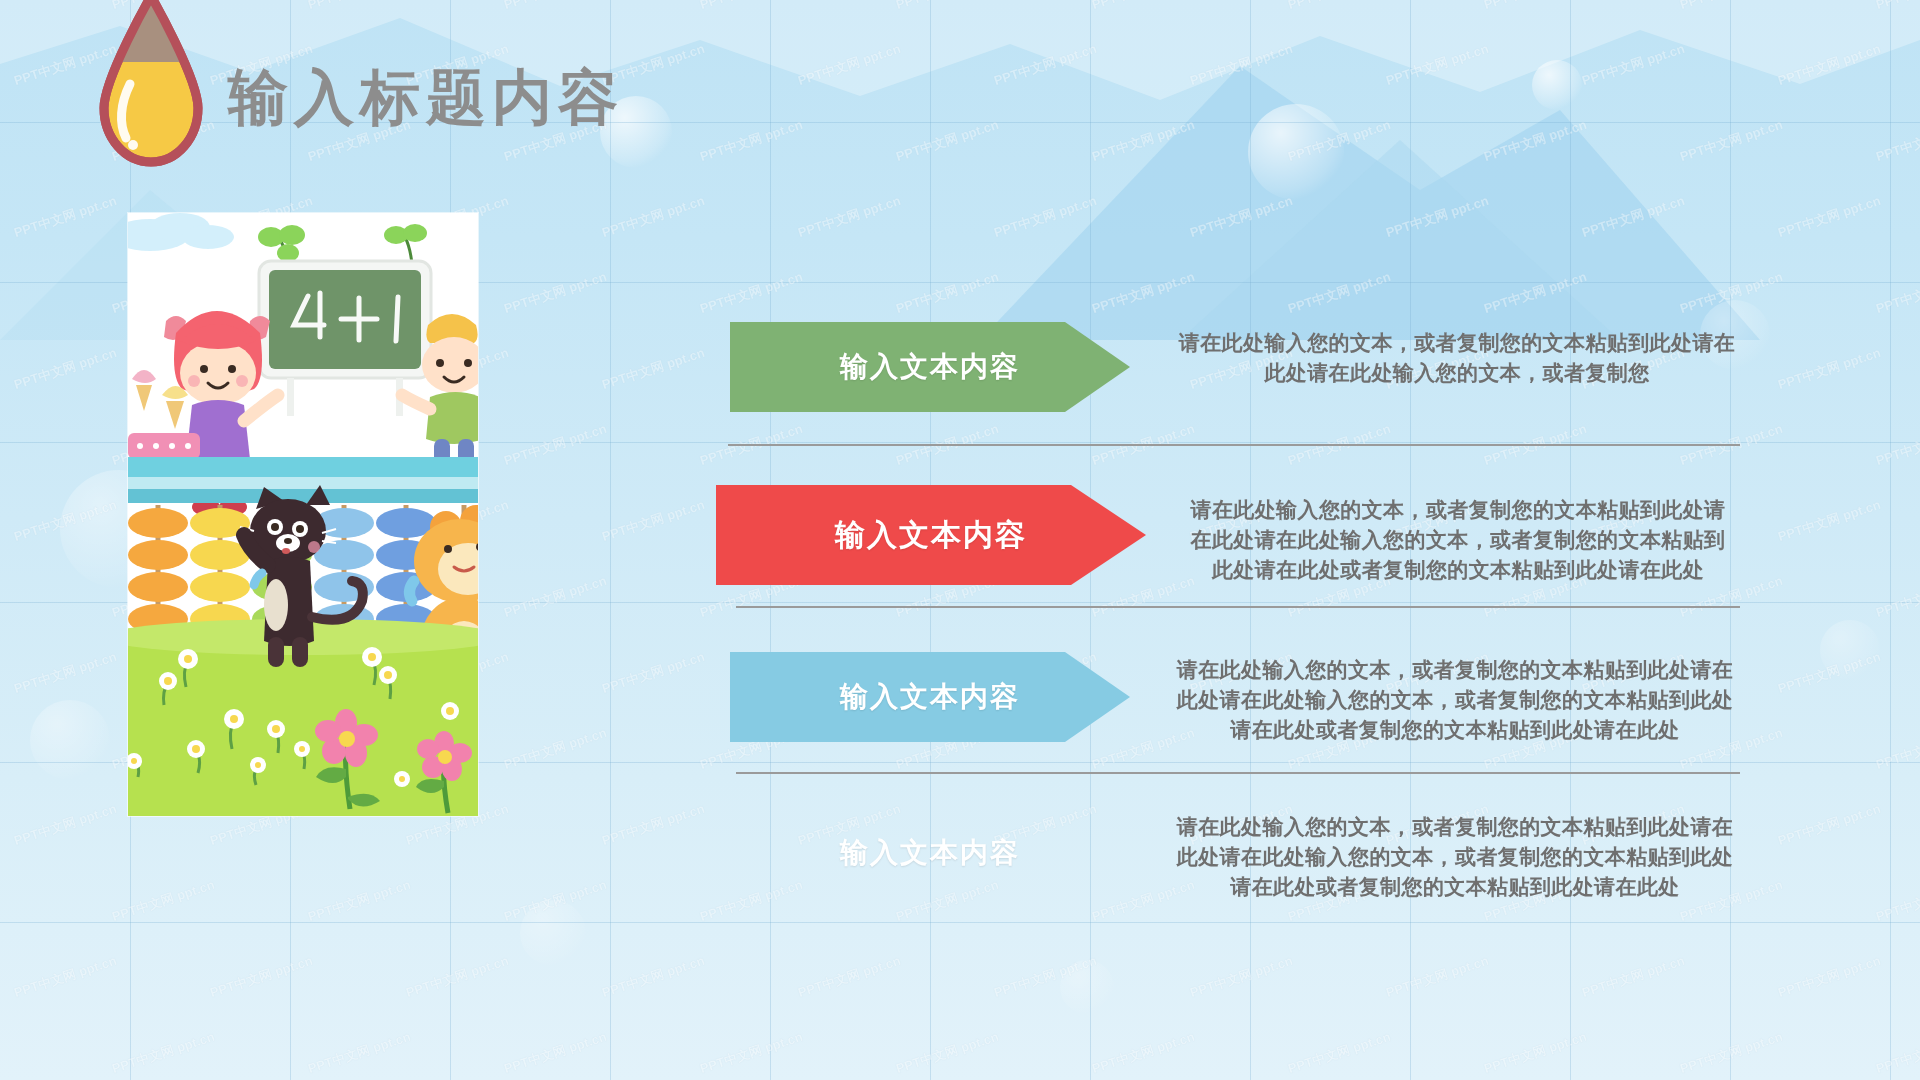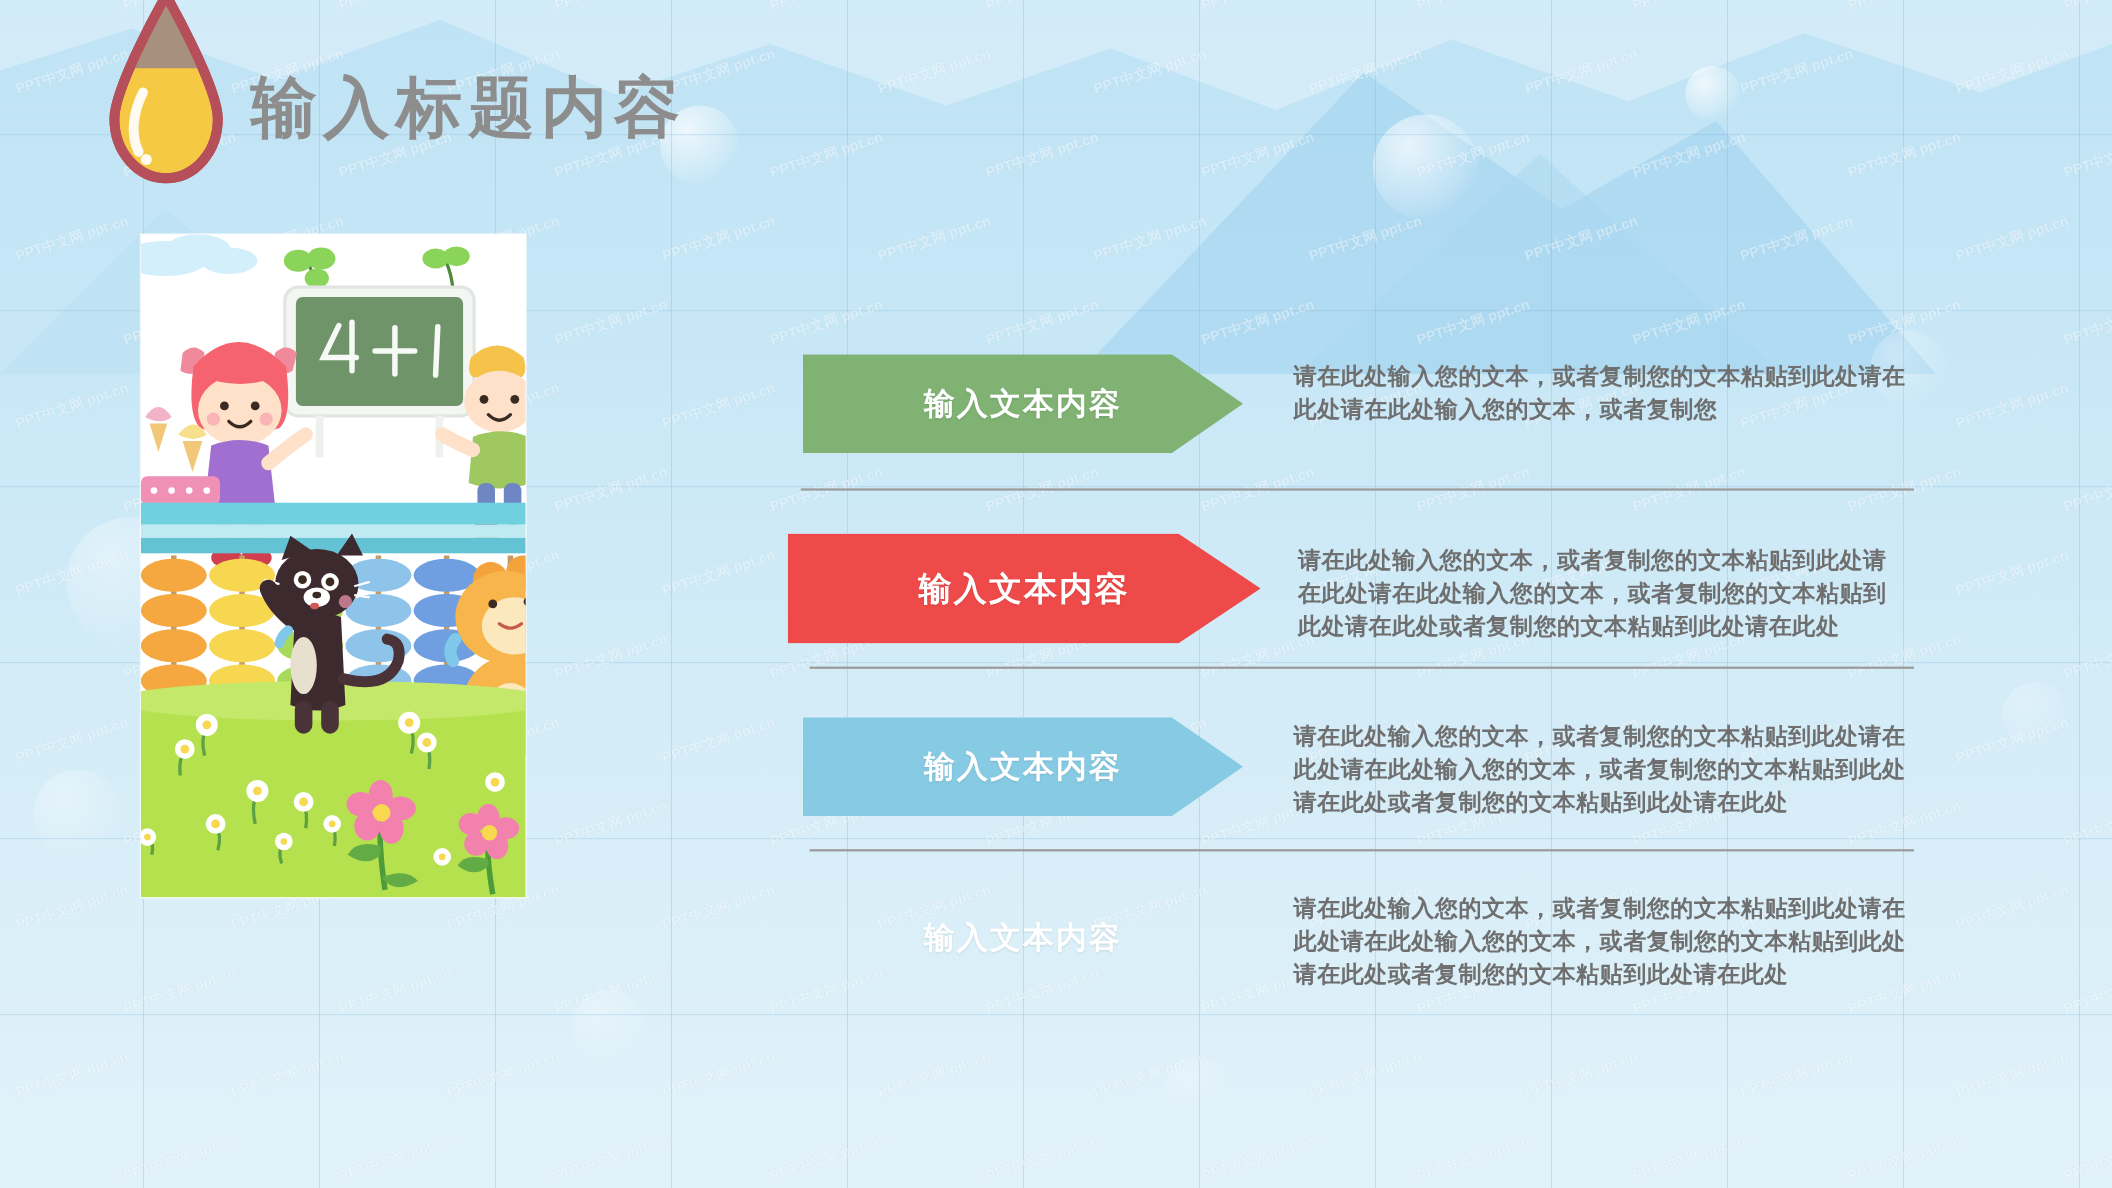--- a/index.html
+++ b/index.html
@@ -64,21 +64,21 @@
   .illus {
     position:absolute; left:128px; top:213px;
     width:350px; height:603px;
     background:#ffffff;
     overflow:hidden;
     box-shadow:0 0 0 1px rgba(255,255,255,.6);
   }
   .illus svg { display:block; }
 
   
-  .rows { position:absolute; left:0; top:0; width:1920px; height:1080px; }
+  .rows { position:absolute; left:0; top:0; width:1920px; height:1080px;text-align:center; }
   .row { position:absolute; left:0; width:1920px; }
 
   .arrow {
     position:absolute;
     display:flex; align-items:center; justify-content:center;
     color:#ffffff; font-weight:bold;
     letter-spacing:2px;
     text-shadow:0 1px 2px rgba(0,0,0,.10);
   }
   .arrow-label { position:relative; z-index:2; white-space:nowrap; }

